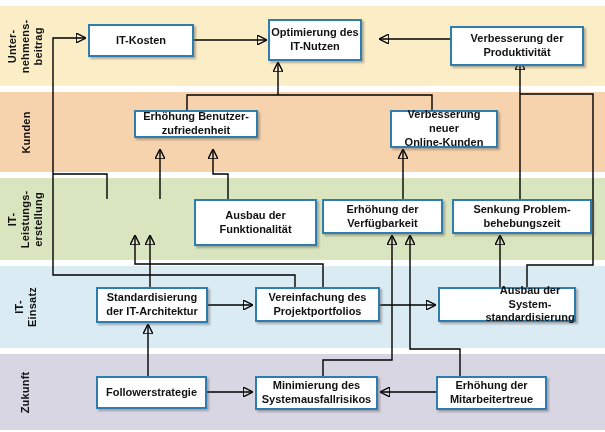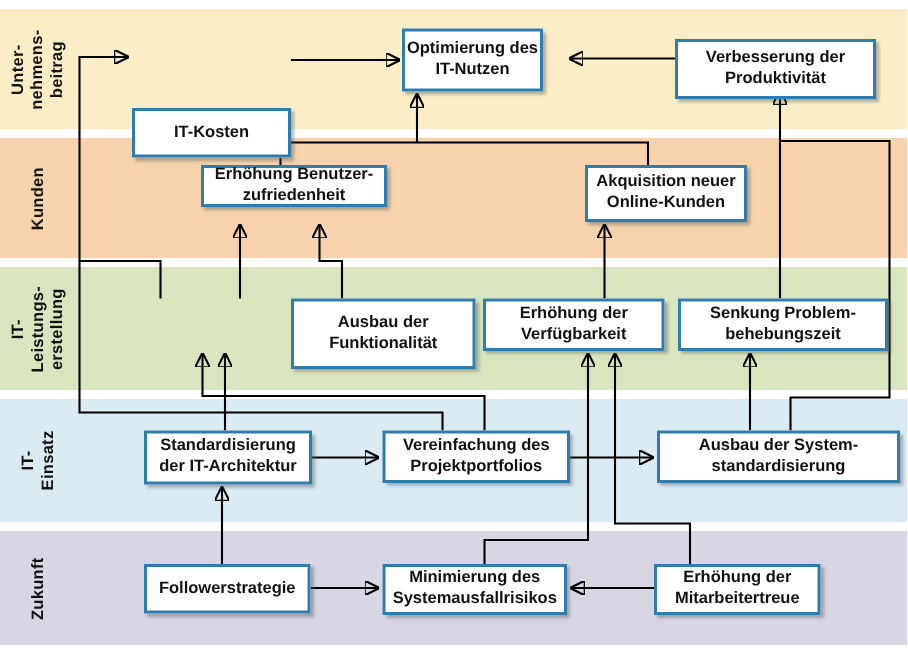--- a/index.html
+++ b/index.html
@@ -17,32 +17,32 @@
   .bl-3{top:178px;height:82px;}
   .bl-4{top:266px;height:82px;}
   .bl-5{top:354px;height:76px;}
   .band-label span{transform:rotate(-90deg);transform-origin:center center;
         white-space:pre-line;text-align:center;font-weight:bold;font-size:11px;
         line-height:1.18;color:#111;letter-spacing:.2px;}
   .node{position:absolute;box-sizing:border-box;background:#ffffff;
         border:2px solid #2f7cae;z-index:10;display:flex;align-items:center;justify-content:center;
         text-align:center;font-weight:bold;font-size:11px;line-height:1.25;color:#111;
         white-space:pre-line;box-shadow:2px 2px 2px rgba(90,90,90,.45);}
-  .n-itkosten{left:88px;top:24px;width:106px;height:33px;margin-top:48px;}
+  .n-itkosten{left:88px;top:24px;width:106px;height:33px;}
   .n-optimierung{left:268px;top:19px;width:94px;height:42px;}
   .n-verbesserung{left:450px;top:26px;width:134px;height:40px;}
   .n-benutzer{left:134px;top:110px;width:124px;height:28px;}
   .n-akquisition{left:390px;top:110px;width:108px;height:38px;}
   .n-rasche{left:66px;top:199px;width:123px;height:35px;}
   .n-funktionalitaet{left:194px;top:199px;width:123px;height:47px;}
   .n-verfuegbarkeit{left:322px;top:199px;width:121px;height:35px;}
   .n-senkung{left:452px;top:199px;width:140px;height:35px;}
   .n-standardisierung{left:96px;top:287px;width:112px;height:36px;}
   .n-vereinfachung{left:255px;top:287px;width:125px;height:35px;}
-  .n-ausbausys{left:438px;top:287px;width:162px;height:35px;}
+  .n-ausbausys{left:438px;top:287px;width:138px;height:35px;padding-left:46px;}
   .n-follower{left:96px;top:376px;width:111px;height:33px;}
   .n-minimierung{left:255px;top:376px;width:123px;height:34px;}
   .n-mitarbeiter{left:436px;top:376px;width:111px;height:34px;}
   #arrow-layer{position:absolute;left:0;top:0;z-index:5;pointer-events:none;}
   #arrow-layer path{fill:none;stroke:#000;stroke-width:1.4;}
 </style>
 </head>
 <body>
 
 <div id="stage">
@@ -119,21 +119,21 @@
     <path d="M436,392 H381" marker-end="url(#ah)"></path>
   </svg>
 
   <div class="node n-itkosten">IT-Kosten</div>
   <div class="node n-optimierung">Optimierung des
 IT-Nutzen</div>
   <div class="node n-verbesserung">Verbesserung der
 Produktivität</div>
   <div class="node n-benutzer">Erhöhung Benutzer-
 zufriedenheit</div>
-  <div class="node n-akquisition">Akquisition neuer
+  <div class="node n-akquisition">Verbesserung neuer
 Online-Kunden</div>
   <div class="node n-funktionalitaet">Ausbau der
 Funktionalität</div>
   <div class="node n-verfuegbarkeit">Erhöhung der
 Verfügbarkeit</div>
   <div class="node n-senkung">Senkung Problem-
 behebungszeit</div>
   <div class="node n-standardisierung">Standardisierung
 der IT-Architektur</div>
   <div class="node n-vereinfachung">Vereinfachung des

